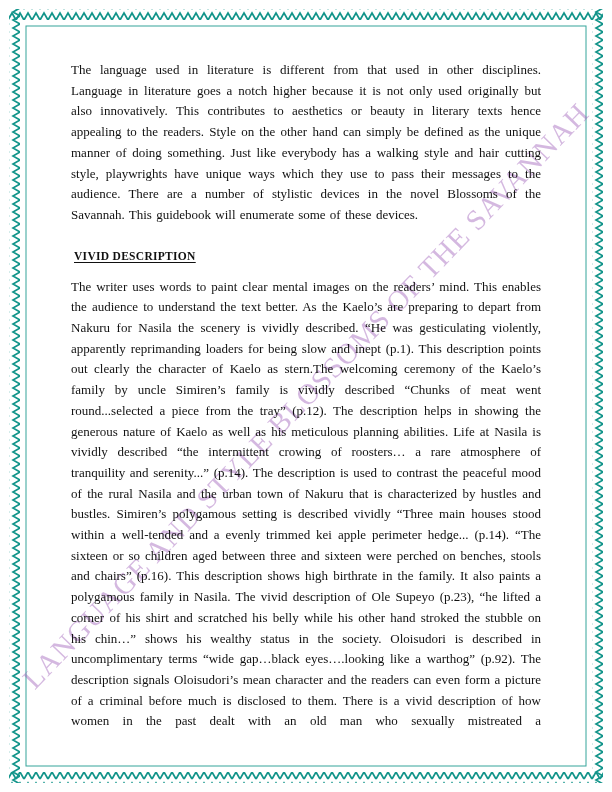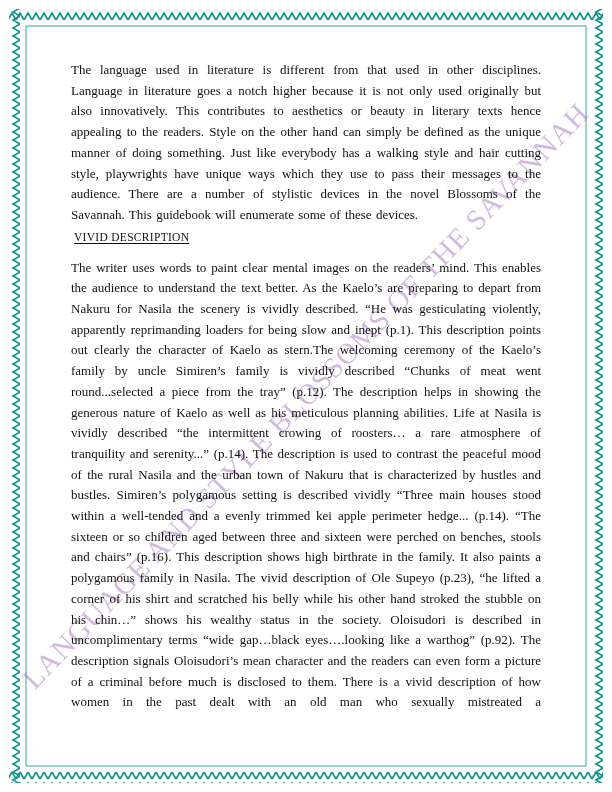--- a/index.html
+++ b/index.html
@@ -50,23 +50,23 @@
     margin: 0;
     font-size: 13px;
     line-height: 20.7px;
     text-align: justify;
     word-spacing: 1px;
   }
   .para.justify-all {
     text-align-last: justify;
   }
   .section-heading {
-    margin: 5px 0 15px 3px;
+    margin: 24px 0 15px 3px;
     font-size: 11.5px;
-    font-weight: normal;
+    font-weight: bold;
     text-decoration: underline;
     text-underline-offset: 2px;
     letter-spacing: 0.3px;
     color: #111111;
   }
 </style>
 </head>
 <body>
 
 <div class="page">

